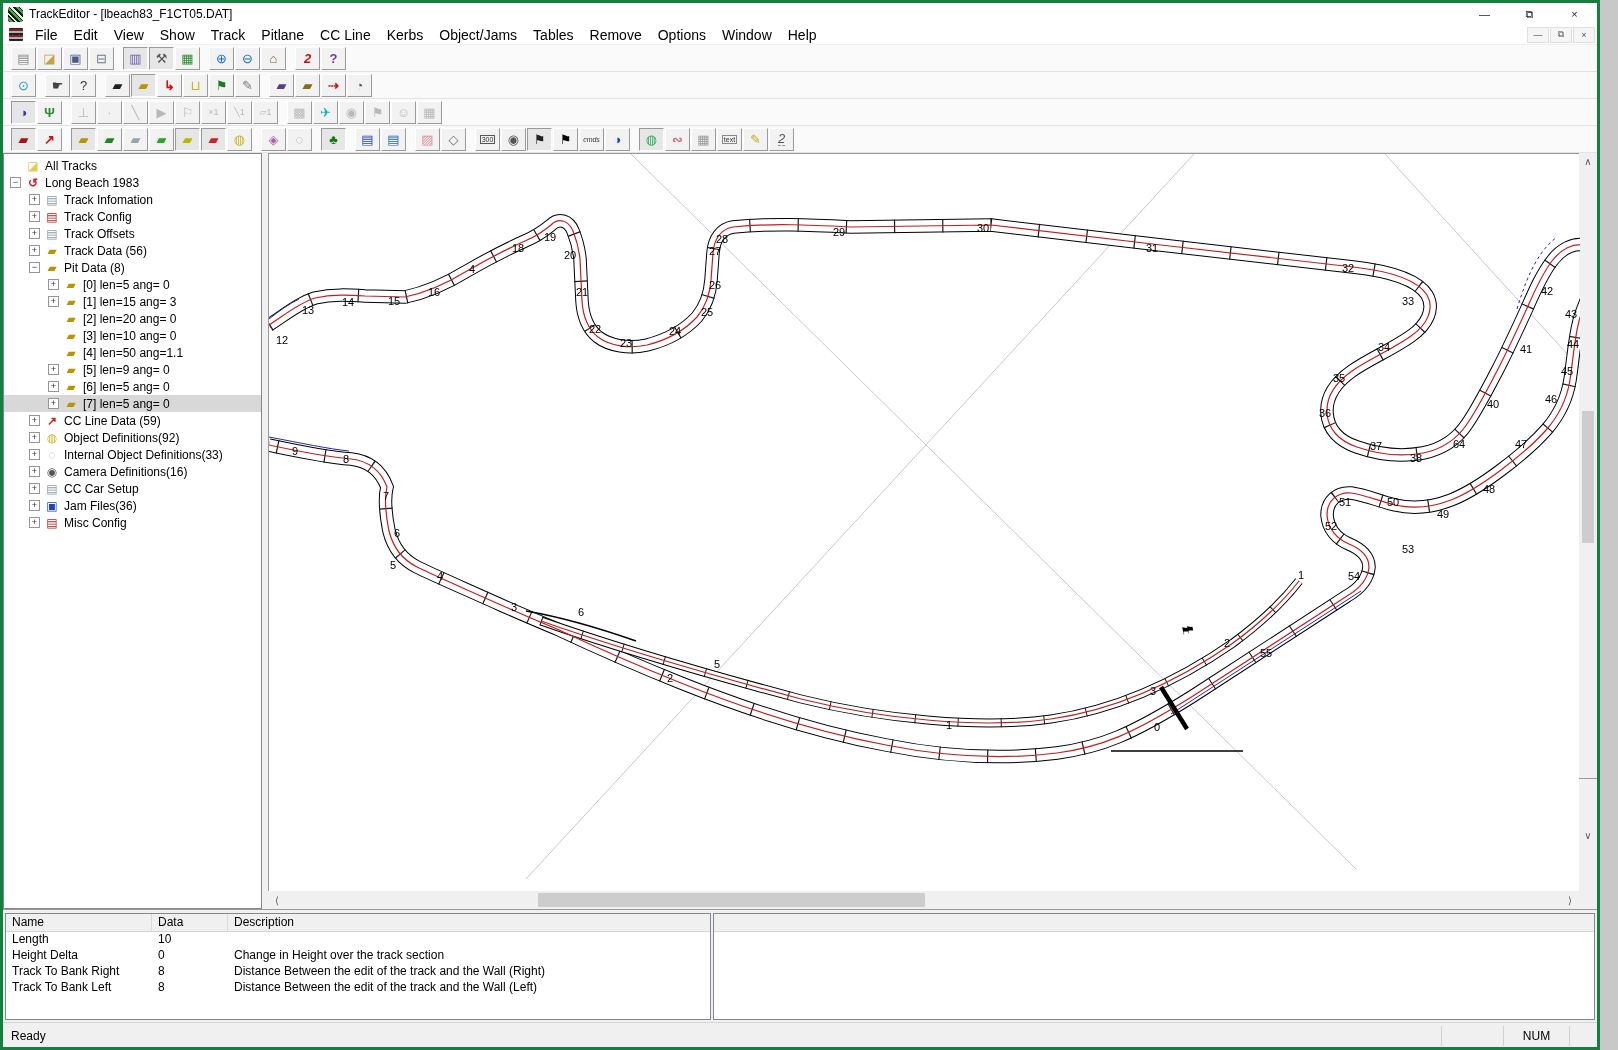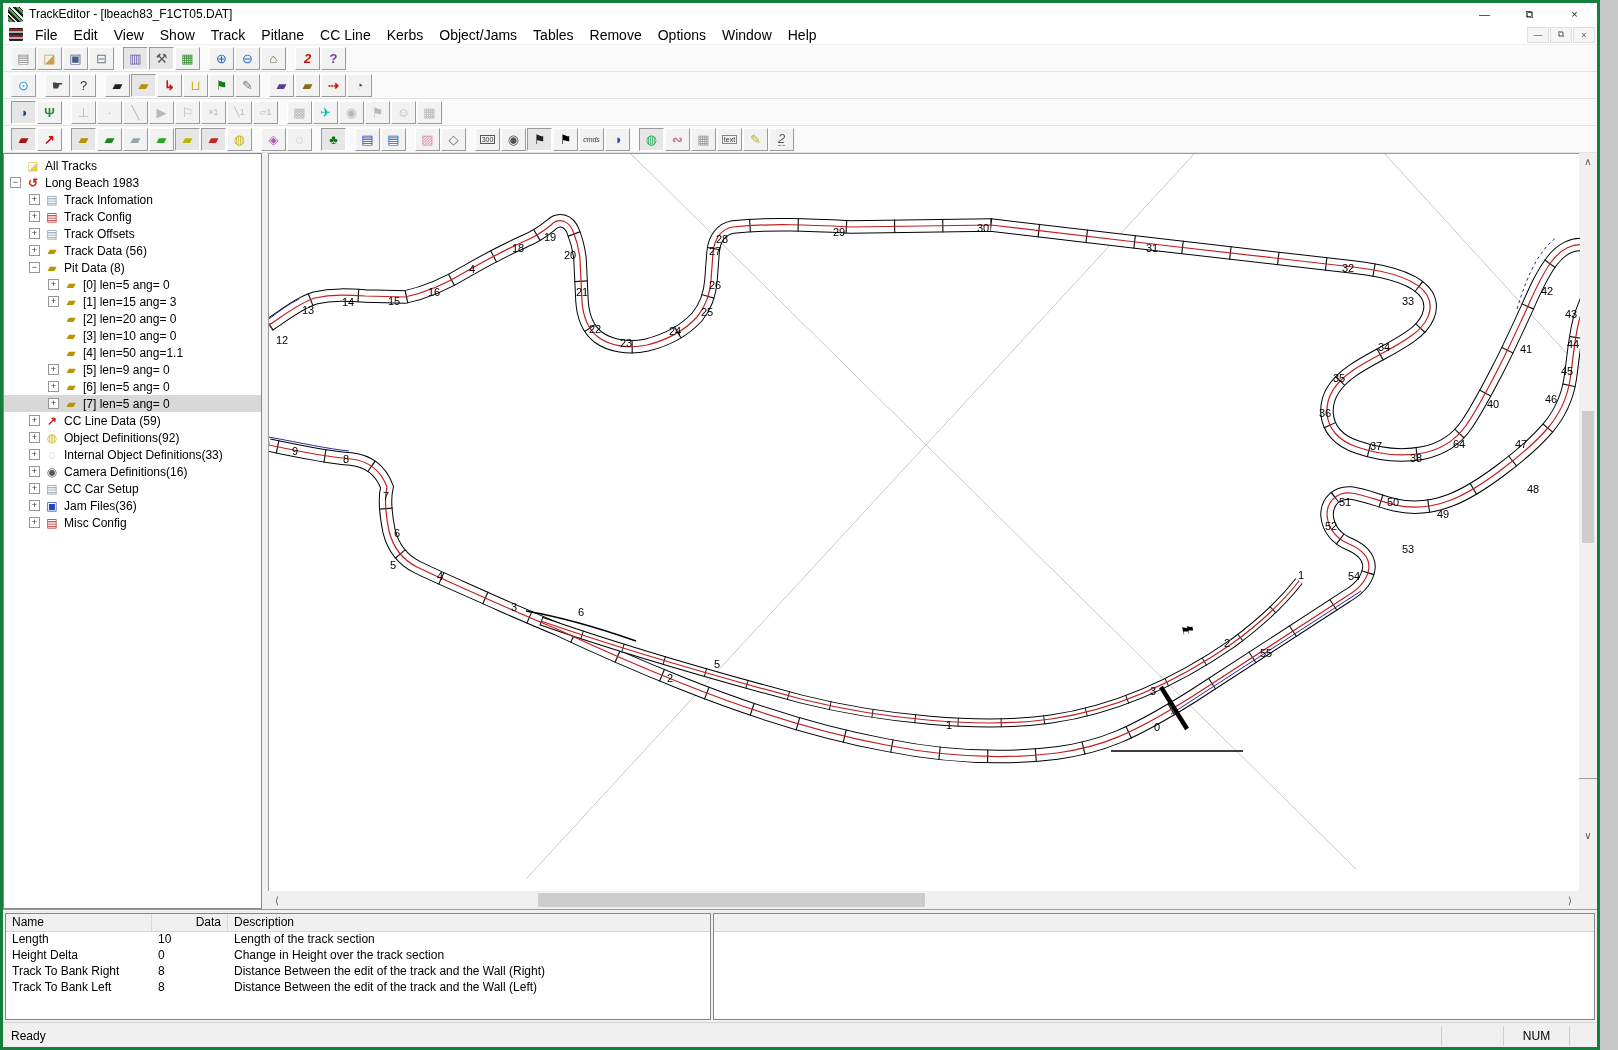--- a/index.html
+++ b/index.html
@@ -59,21 +59,21 @@
   .vthumb{width:12px;height:132px;margin-top:241px;background:#cdcdcd;}
   .hthumb{position:absolute;left:270px;width:387px;height:14px;top:2px;background:#cdcdcd;}
   .vscroll .sarrow.bottom{margin-top:auto;}
   
   .bottom{height:113px;background:#f0f0f0;display:flex;padding:3px 2px 2px 2px;border-top:1px solid #9a9a9a;}
   .panelbox{background:#ffffff;border:1px solid #828790;overflow:hidden;}
   .panelbox.left{width:706px;}
   .panelbox.right{flex:1;margin-left:2px;}
   .thead{height:18px;background:#f0f0f0;border-bottom:1px solid #d5d5d5;display:flex;font-size:12px;color:#000;}
   .thc{padding:1px 6px;border-right:1px solid #d9d9d9;}
-  .thc.c1{width:146px;}.thc.c2{width:76px;text-align:right;}.thc.c3{flex:1;border-right:none;}
+  .thc.c1{width:146px;}.thc.c2{width:76px;}.thc.c3{flex:1;border-right:none;}
   .trowb{height:16px;display:flex;font-size:12px;color:#000;}
   .tdc{padding:0 6px;white-space:nowrap;overflow:hidden;}
   .tdc.c1{width:146px;}.tdc.c2{width:76px;}.tdc.c3{flex:1;}
   
   .status{height:26px;background:#f0f0f0;border-top:1px solid #d5d5d5;display:flex;align-items:center;font-size:12px;color:#000;}
   .status .ready{padding-left:8px;}
   .scell{height:20px;border-left:1px solid #d0d0d0;display:flex;align-items:center;justify-content:center;}
   .scell.e1{width:62px;margin-left:auto;}
   .scell.num{width:66px;}
   .scell.e2{width:28px;}
@@ -641,21 +641,21 @@
             <span class="clb" style="left:1302px;top:160px">43</span>
 
             <span class="clb" style="left:1304px;top:190px">44</span>
 
             <span class="clb" style="left:1298px;top:217px">45</span>
 
             <span class="clb" style="left:1282px;top:245px">46</span>
 
             <span class="clb" style="left:1252px;top:290px">47</span>
 
-            <span class="clb" style="left:1264px;top:335px">48</span>
+            <span class="clb" style="left:1220px;top:335px">48</span>
 
             <span class="clb" style="left:1174px;top:360px">49</span>
 
             <span class="clb" style="left:1124px;top:348px">50</span>
 
             <span class="clb" style="left:1076px;top:348px">51</span>
 
             <span class="clb" style="left:1062px;top:372px">52</span>
 
             <span class="clb" style="left:1139px;top:395px">53</span>
@@ -718,21 +718,20 @@
     <div class="panelbox left">
       <div class="thead">
         <span class="thc c1">Name</span>
         <span class="thc c2">Data</span>
         <span class="thc c3">Description</span>
       </div>
 
         <div class="trowb">
           <span class="tdc c1">Length</span>
           <span class="tdc c2">10</span>
-          <span class="tdc c3">Length of the track section</span>
         </div>
 
 
         <div class="trowb">
           <span class="tdc c1">Height Delta</span>
           <span class="tdc c2">0</span>
           <span class="tdc c3">Change in Height over the track section</span>
         </div>
 
         <div class="trowb">

